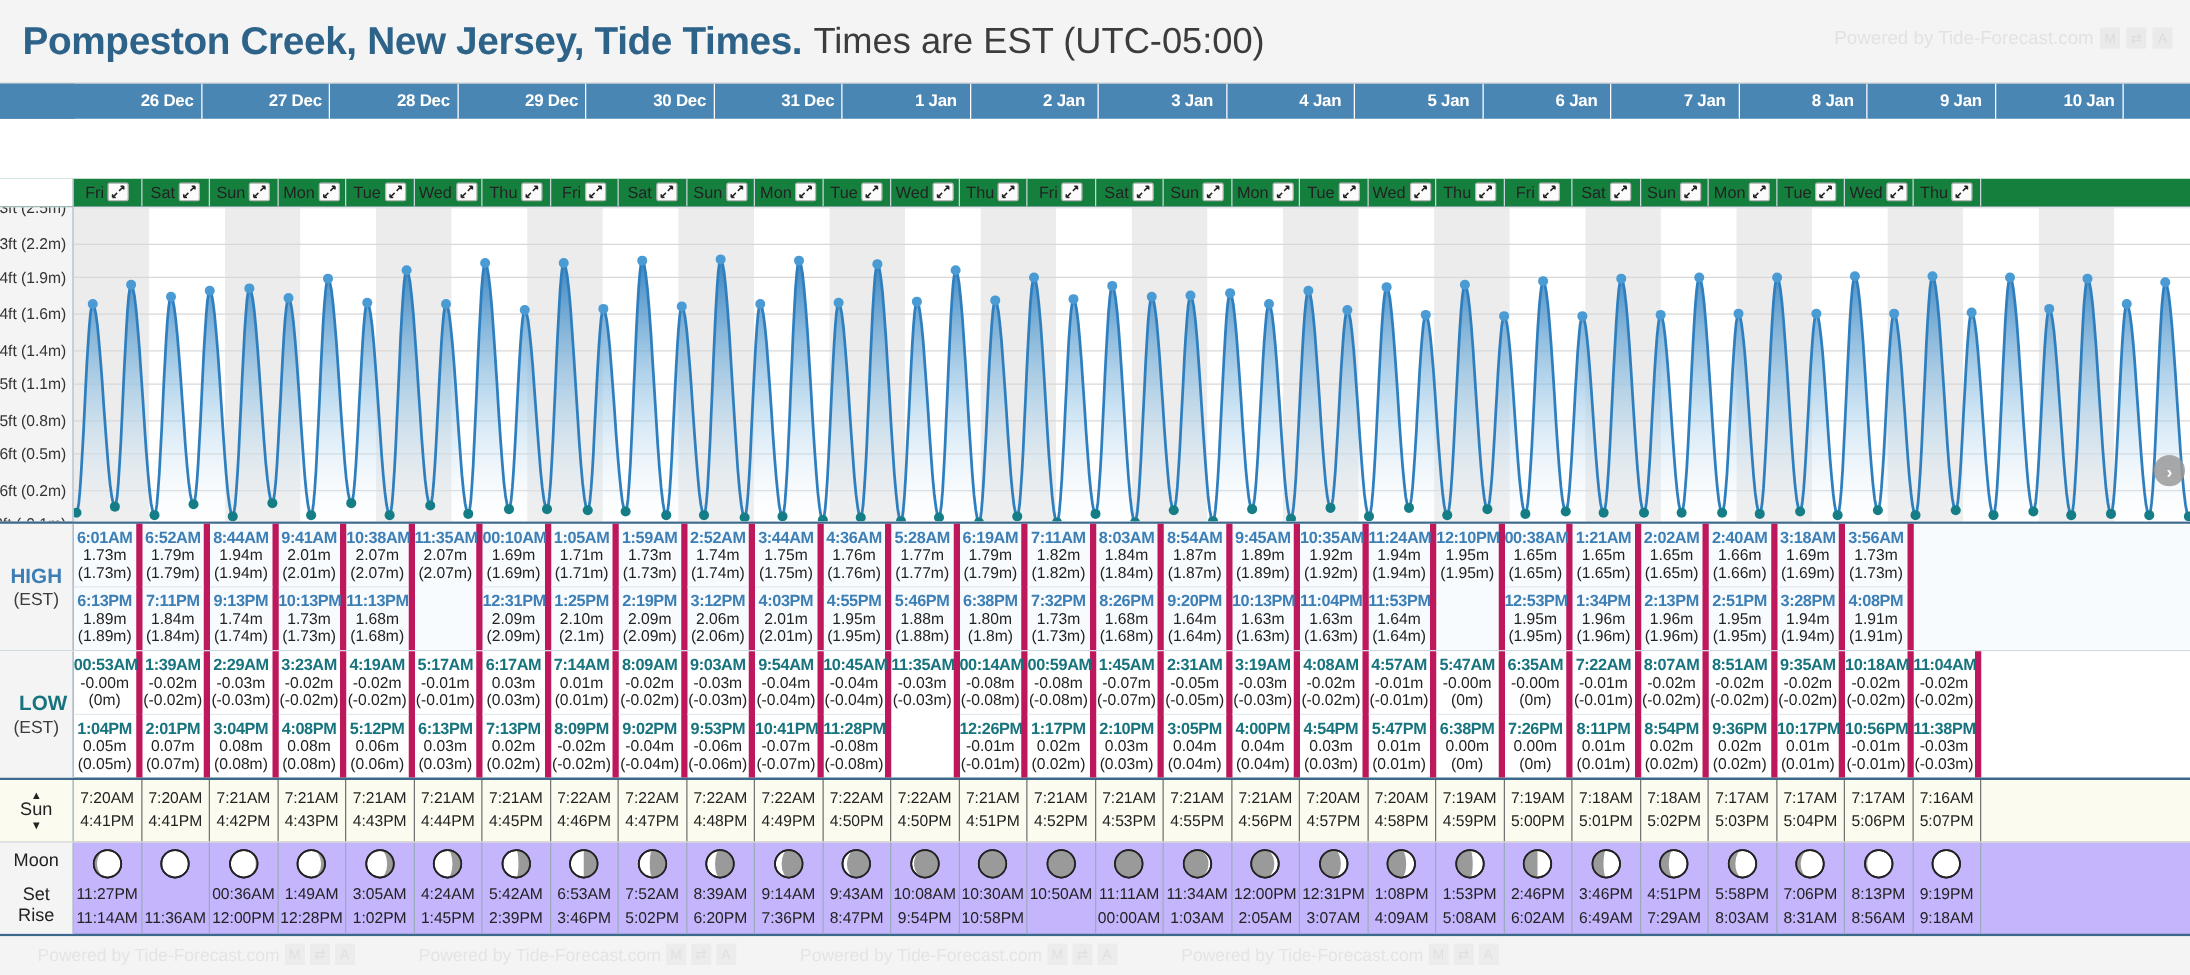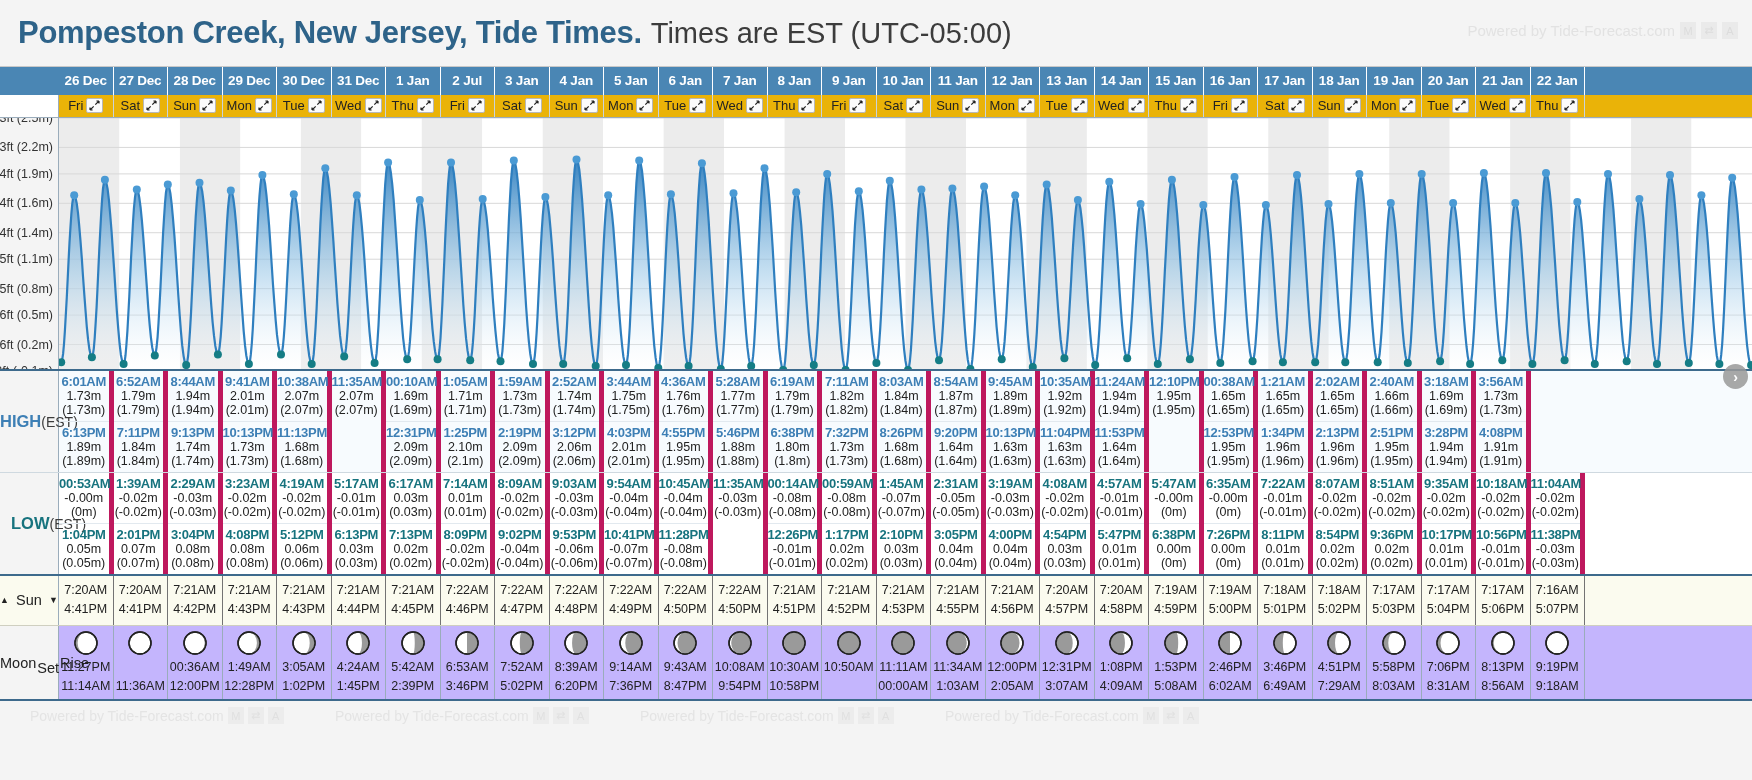--- a/index.html
+++ b/index.html
@@ -42,45 +42,45 @@
   
   .grid {
     position: relative;
     width: 1752px;
     border-top: 1px solid #c8c8c8;
     background: #fff;
   }
   .row { display: flex; width: 1752px; }
   .labelcell {
     width: 59px; min-width: 59px; flex: 0 0 59px;
-    display: flex; flex-direction: row;
-    align-items: center; justify-content: space-between;
+    display: flex; flex-direction: column;
+    align-items: center; justify-content: center;
     border-right: 1px solid #9aacbb;
     background: #f4f4f4;
   }
   .daycol {
     width: 54.5px; min-width: 54.5px; flex: 0 0 54.5px;
     border-right: 1px solid #c9d3db;
     text-align: center;
     position: relative;
   }
 
   
-  .row-date { background: #4a86b4; }
+  .row-date { background: #4a86b4; gap: 48px; }
   .row-date .labelcell { background: #4a86b4; border-right: 1px solid #4a86b4; }
   .row-date .daycol {
     color: #fff; font-size: 13.5px; font-weight: bold;
     padding: 6px 0 7px 0;
     border-right: 1px solid #ffffff;
     white-space: nowrap;
     letter-spacing: -0.2px;
   }
 
   
-  .row-dow { background: #eab308; border-bottom: 1px solid #9aacbb; }
+  .row-dow { background: #15803d; border-bottom: 1px solid #9aacbb; margin-top: 48px; }
   .row-dow .labelcell { background:#fff; border-right: 1px solid #9aacbb; }
   .row-dow .daycol {
     display: flex; align-items: center; justify-content: center;
     gap: 3px; padding: 3px 0 4px 0;
     font-size: 13px; color: #222; white-space: nowrap;
   }
   .expand-btn {
     width: 17px; height: 15px;
     border: 1px solid #b8b8b8; border-radius: 2px;
     background: #fbfbfb;
@@ -199,21 +199,21 @@
 
     <div class="row row-date" id="row-date">
         <div class="labelcell"></div>
         <div class="daycol">26 Dec</div>
         <div class="daycol">27 Dec</div>
         <div class="daycol">28 Dec</div>
         <div class="daycol">29 Dec</div>
         <div class="daycol">30 Dec</div>
         <div class="daycol">31 Dec</div>
         <div class="daycol">1 Jan</div>
-        <div class="daycol">2 Jul</div>
+        <div class="daycol">2 Jan</div>
         <div class="daycol">3 Jan</div>
         <div class="daycol">4 Jan</div>
         <div class="daycol">5 Jan</div>
         <div class="daycol">6 Jan</div>
         <div class="daycol">7 Jan</div>
         <div class="daycol">8 Jan</div>
         <div class="daycol">9 Jan</div>
         <div class="daycol">10 Jan</div>
         <div class="daycol">11 Jan</div>
         <div class="daycol">12 Jan</div>

